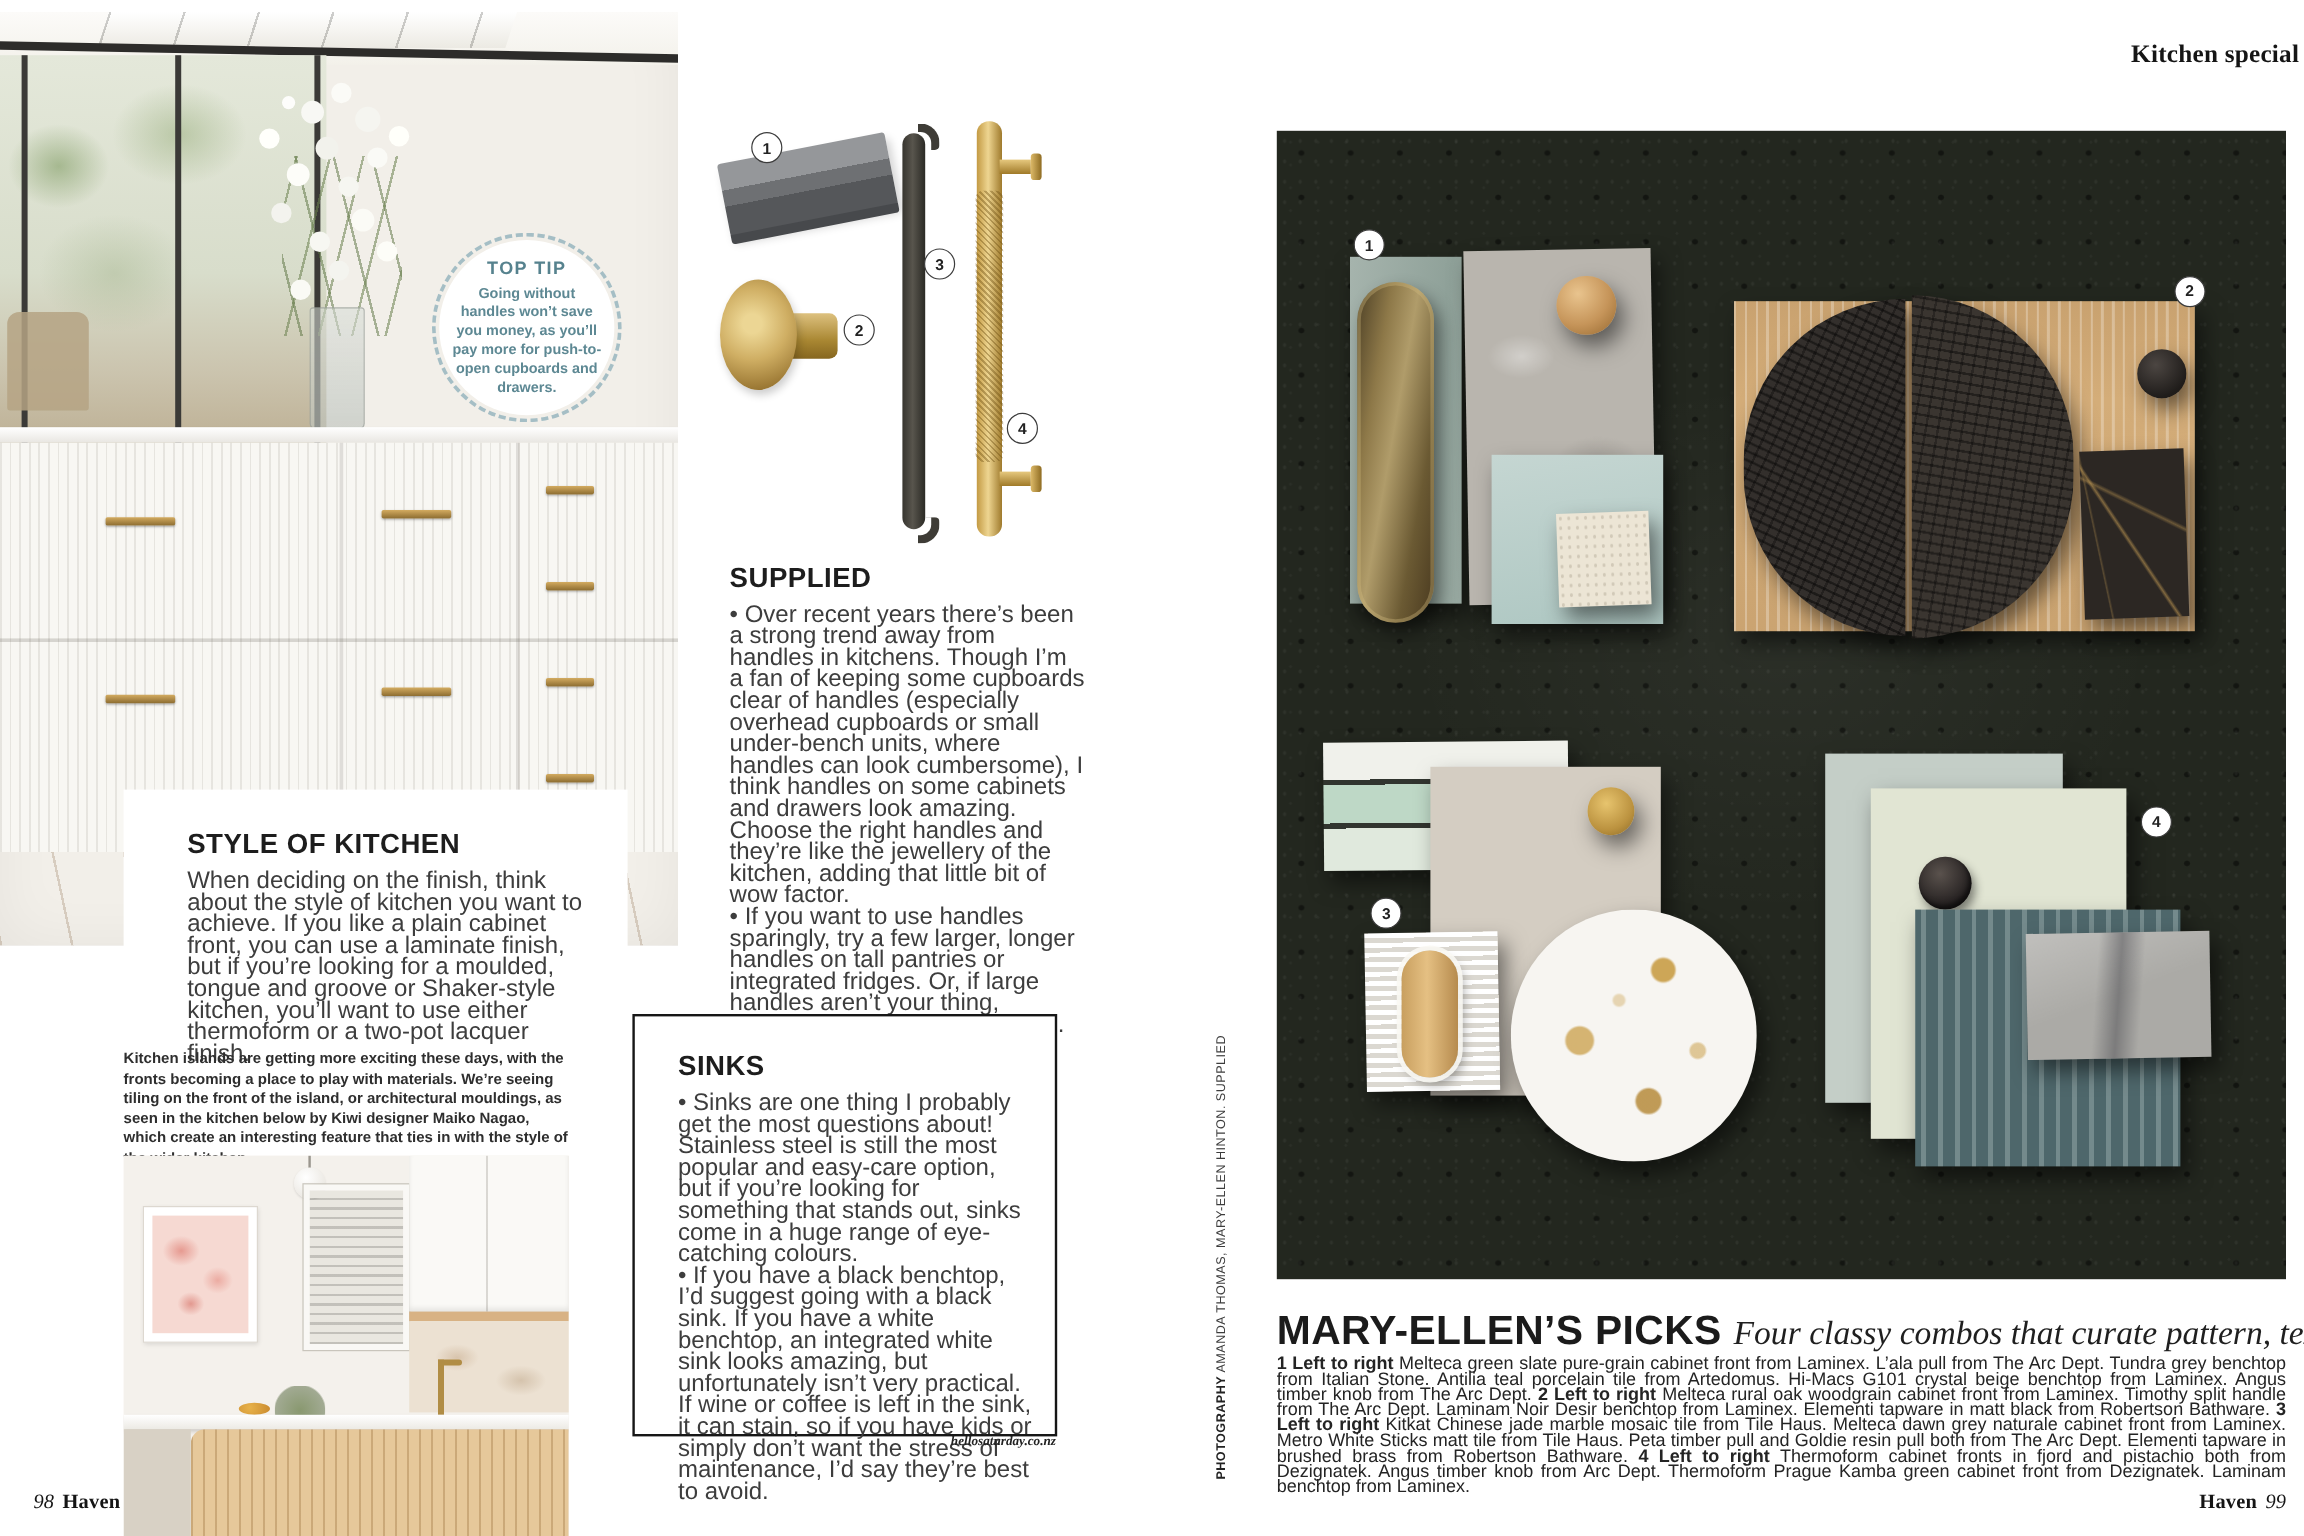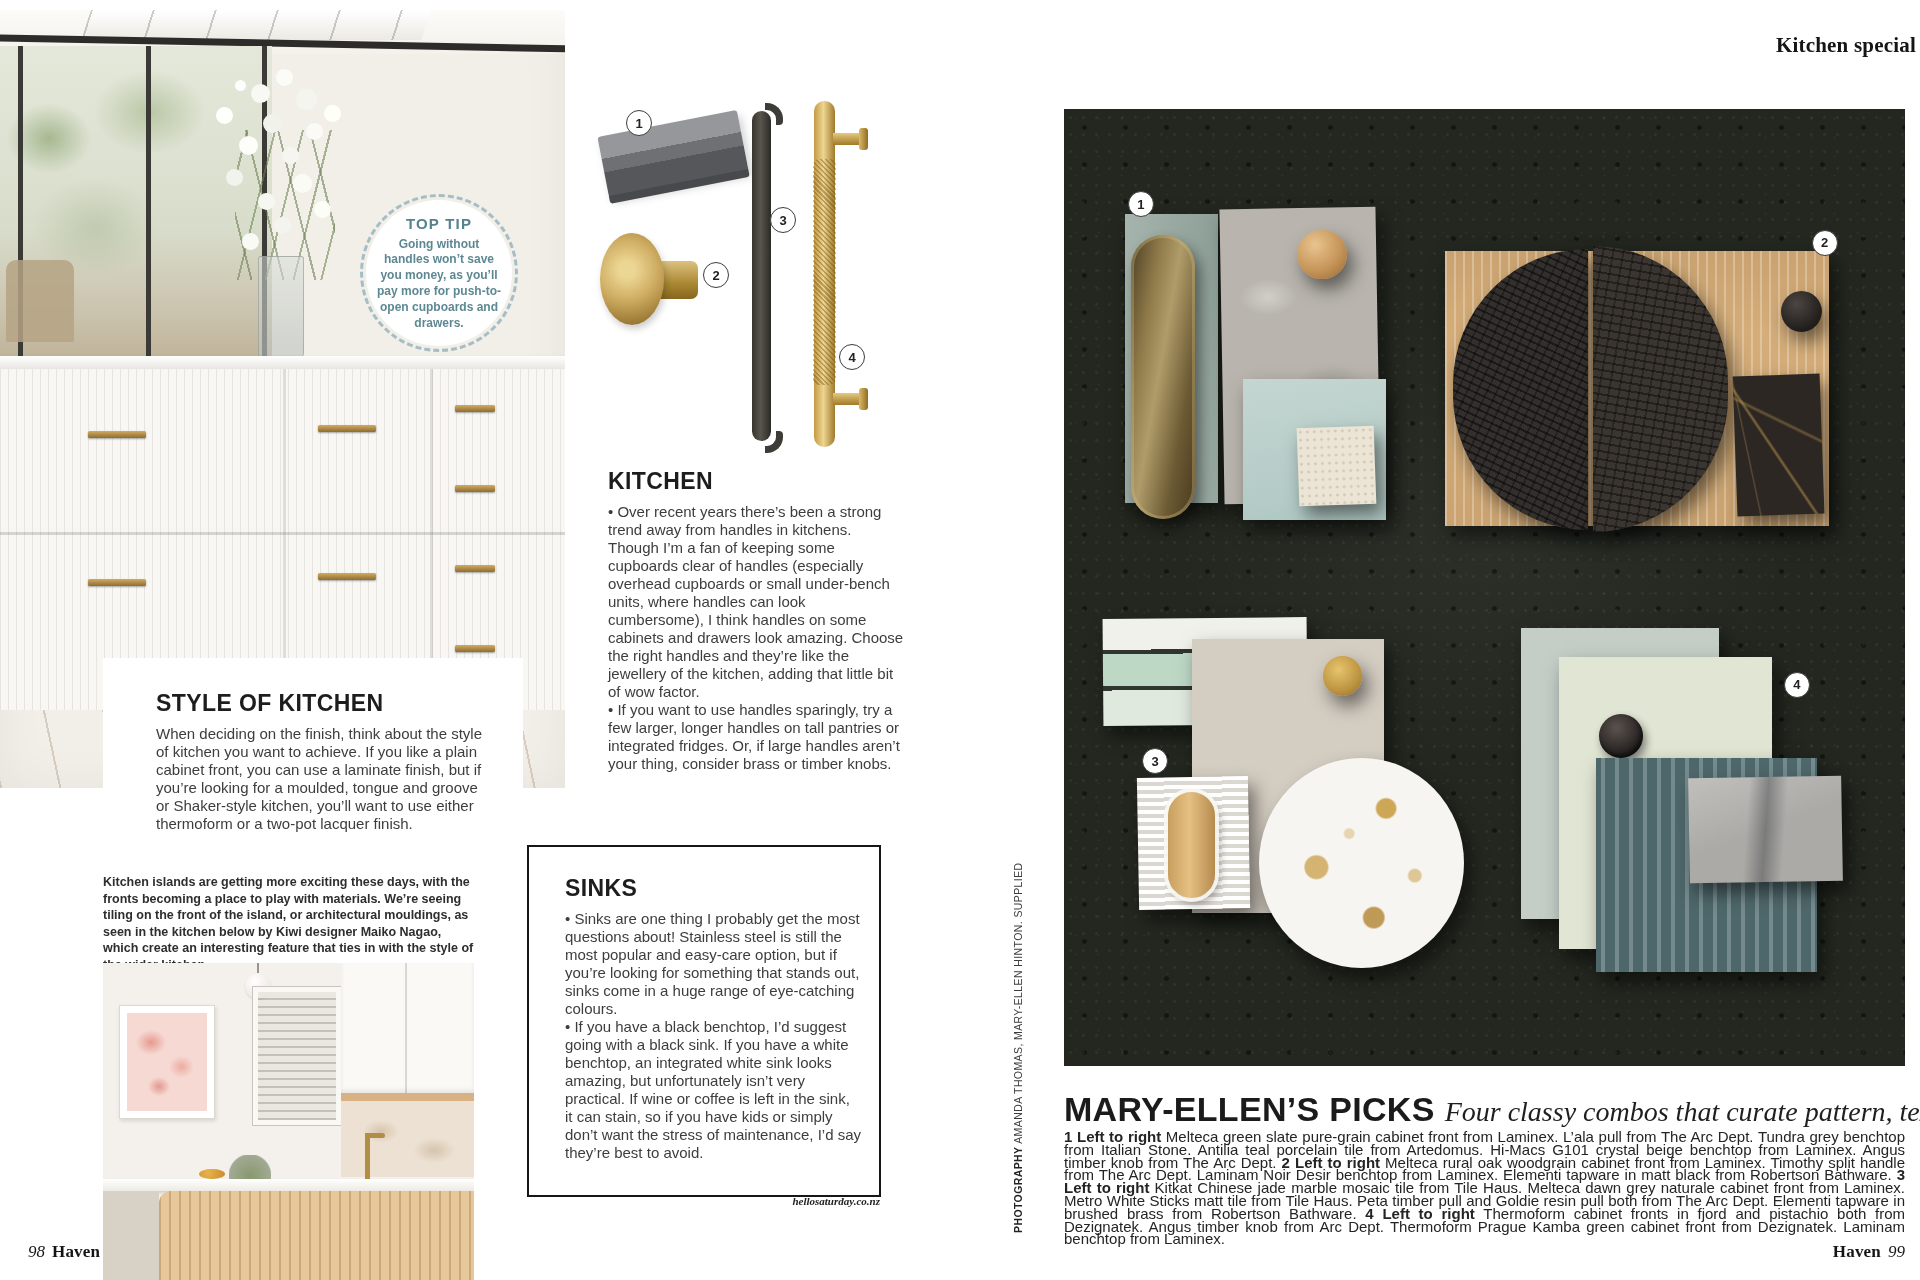--- a/index.html
+++ b/index.html
@@ -126,21 +126,21 @@
     background:linear-gradient(180deg,#e6c87e,#a07a28); }
   .henley-stem::after { content:""; position:absolute; right:-9px; top:-5px; width:9px; height:22px;
     border-radius:3px; background:linear-gradient(90deg,#dcb968,#8f6c22); }
   .henley-stem.top { top:38px; } .henley-stem.bot { top:298px; }
   .products-caption { position:absolute; left:4px; top:247px; width:150px; text-align:center;
     font-size:14px; line-height:1.28; color:#3b3b3b; }
   .products-caption strong { color:#222; }
 
   
   .sec-title { font-weight:700; font-size:23px; letter-spacing:.4px; color:#1d1d1d; margin-bottom:8px; }
-  .body-txt { font-size:15px; line-height:18px; color:#3d3d3d; }
+  .body-txt { font-size:20px; line-height:18px; color:#3d3d3d; }
   .handles-sec { position:absolute; left:608px; top:468px; width:296px; }
   .style-box { position:absolute; left:103px; top:658px; width:420px; min-height:212px; background:#fff;
     padding:32px 18px 20px 53px; }
   .style-box .body-txt { width:336px; }
   .island-caption { position:absolute; left:103px; top:874px; width:372px;
     font-size:12.5px; line-height:16.5px; font-weight:700; color:#2e2e2e; }
   .sinks-box { position:absolute; left:527px; top:845px; width:354px; height:352px;
     border:2px solid #161616; background:#fff; padding:28px 18px 0 36px; }
   .website { position:absolute; left:580px; top:1195px; width:300px; text-align:right;
     font-family:"Liberation Serif", serif; font-style:italic; font-weight:700; font-size:11px; color:#222; }
@@ -349,21 +349,21 @@
     <div class="henley-bar"></div>
     <div class="henley-stem top"></div>
     <div class="henley-stem bot"></div>
     <div class="callout" style="left:26px; top:15px">1</div>
     <div class="callout" style="left:103px; top:167px">2</div>
     <div class="callout" style="left:170px; top:112px">3</div>
     <div class="callout" style="left:239px; top:249px">4</div>
   </div>
 
   <div class="handles-sec">
-    <div class="sec-title">KITCHEN</div>
+    <div class="sec-title">SUPPLIED</div>
     <p class="body-txt">• Over recent years there’s been a strong trend away from handles in kitchens. Though I’m a fan of keeping some cupboards clear of handles (especially overhead cupboards or small under-bench units, where handles can look cumbersome), I think handles on some cabinets and drawers look amazing. Choose the right handles and they’re like the jewellery of the kitchen, adding that little bit of wow factor.</p>
     <p class="body-txt">• If you want to use handles sparingly, try a few larger, longer handles on tall pantries or integrated fridges. Or, if large handles aren’t your thing, consider brass or timber knobs.</p>
   </div>
 
   <div class="style-box">
     <div class="sec-title">STYLE OF KITCHEN</div>
     <p class="body-txt">When deciding on the finish, think about the style of kitchen you want to achieve. If you like a plain cabinet front, you can use a laminate finish, but if you’re looking for a moulded, tongue and groove or Shaker-style kitchen, you’ll want to use either thermoform or a two-pot lacquer finish.</p>
   </div>
 
   <div class="island-caption">Kitchen islands are getting more exciting these days, with the fronts becoming a place to play with materials. We’re seeing tiling on the front of the island, or architectural mouldings, as seen in the kitchen below by Kiwi designer Maiko Nagao, which create an interesting feature that ties in with the style of the wider kitchen.</div>

